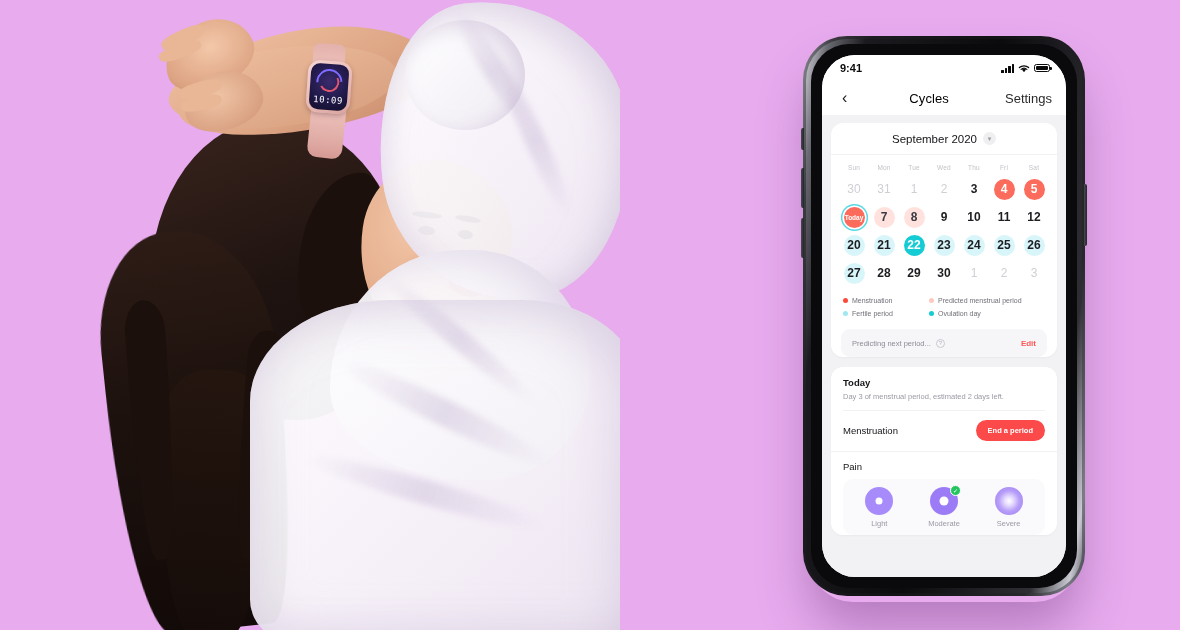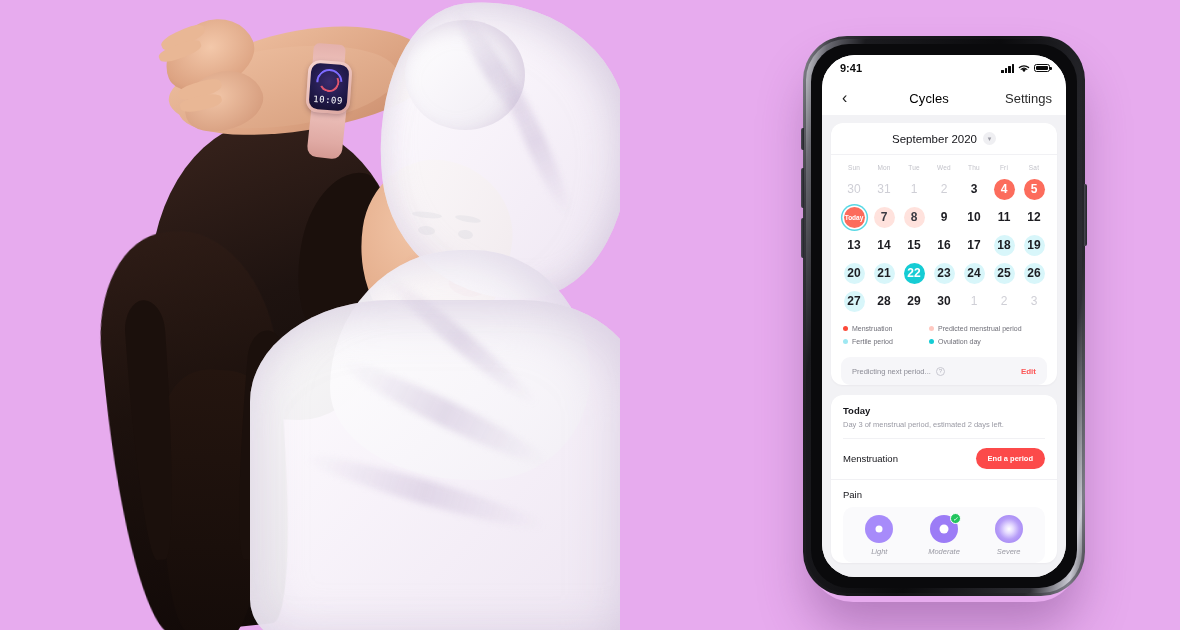--- a/index.html
+++ b/index.html
@@ -333,21 +333,21 @@
     background: #fc4a4a; color: #fff; font-size: 7.5px; font-weight: bold;
     border: none; border-radius: 12px; padding: 6px 12px; cursor: pointer;
   }
 
   .pain-wrap { padding: 9px 12px 0 12px; }
   .pain-title { font-size: 9.5px; color: #15151a; margin-bottom: 7px; }
   .pain-panel {
     background: #fafafc; border-radius: 10px; padding: 8px 4px 7px 4px;
     display: grid; grid-template-columns: repeat(3,1fr);
   }
-  .pain-opt { display: flex; flex-direction: column; align-items: center; gap: 4px; cursor: pointer; position: relative; font-style: italic; }
+  .pain-opt { display: flex; flex-direction: column; align-items: center; gap: 4px; cursor: pointer; position: relative; }
   .pain-circle { width: 28px; height: 28px; border-radius: 50%; position: relative; }
   .pain-circle.light { background: #a78bfa; }
   .pain-circle.light::after {
     content:""; position:absolute; left:50%; top:50%; transform:translate(-50%,-50%);
     width: 7px; height: 7px; border-radius: 50%; background: #fff;
   }
   .pain-circle.moderate { background: #9c7cf6; }
   .pain-circle.moderate::after {
     content:""; position:absolute; left:50%; top:50%; transform:translate(-50%,-50%);
     width: 9px; height: 9px; border-radius: 50%; background: #fff;
@@ -521,43 +521,20 @@
                       </div>
                       <div class="cell">
                         <div class="day ">11</div>
                       </div>
                       <div class="cell">
                         <div class="day ">12</div>
                       </div>
                     </div>
                     <div class="cal-row">
                       <div class="cell">
-                        <div class="day ">13</div>
-                      </div>
-                      <div class="cell">
-                        <div class="day ">14</div>
-                      </div>
-                      <div class="cell">
-                        <div class="day ">15</div>
-                      </div>
-                      <div class="cell">
-                        <div class="day ">16</div>
-                      </div>
-                      <div class="cell">
-                        <div class="day ">17</div>
-                      </div>
-                      <div class="cell">
-                        <div class="day fertile">18</div>
-                      </div>
-                      <div class="cell">
-                        <div class="day fertile">19</div>
-                      </div>
-                    </div>
-                    <div class="cal-row">
-                      <div class="cell">
                         <div class="day fertile">20</div>
                       </div>
                       <div class="cell">
                         <div class="day fertile">21</div>
                       </div>
                       <div class="cell">
                         <div class="day ovulation">22</div>
                       </div>
                       <div class="cell">
                         <div class="day fertile">23</div>

